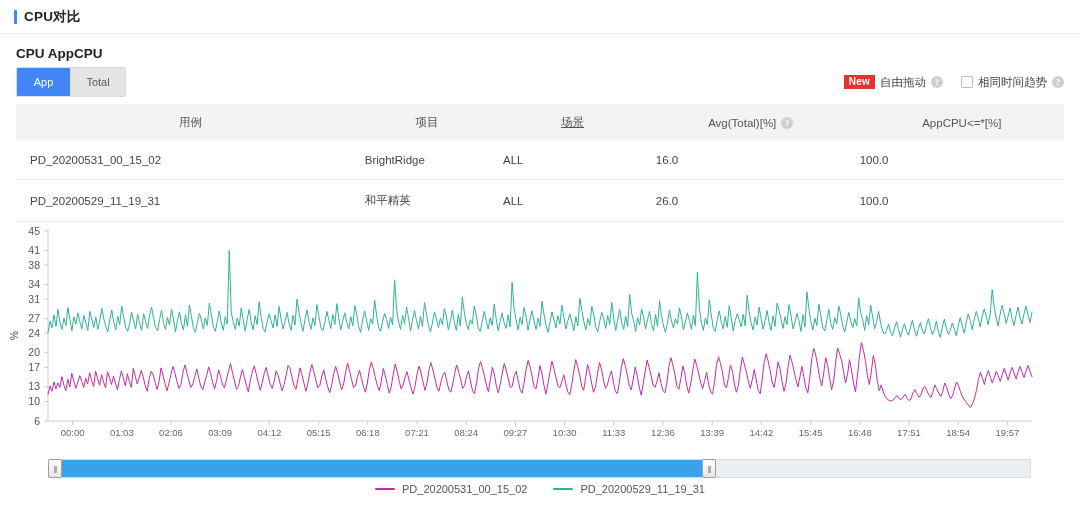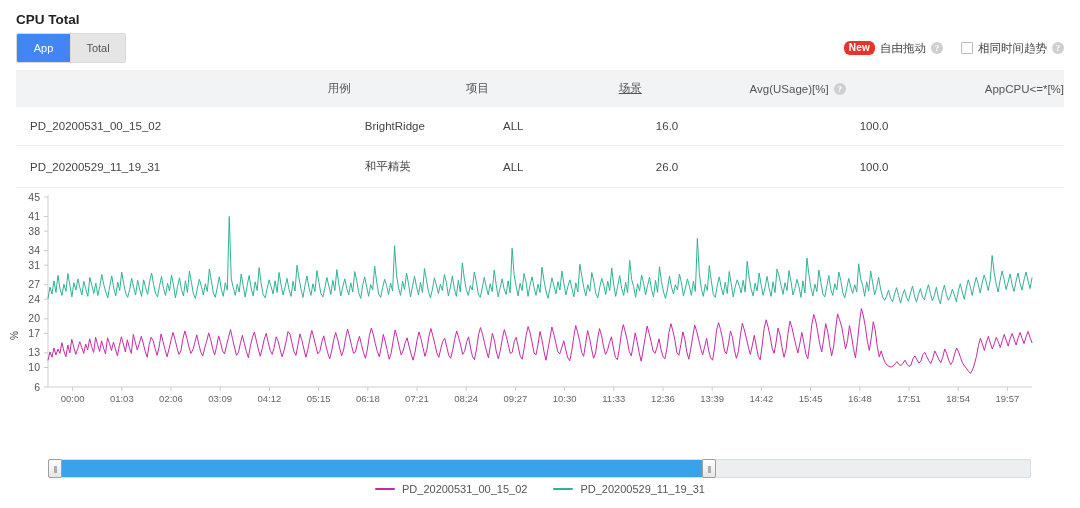--- a/index.html
+++ b/index.html
@@ -49,40 +49,40 @@
     font-size: 11px; color: #555; background: #e5e5e5; cursor: pointer;
     border-right: 1px solid #d9d9d9;
   }
   .seg-btn:last-child { border-right: none; }
   .seg-btn.active { background: #4285f4; color: #fff; }
 
   .toolbar-right { display: flex; align-items: center; gap: 18px; }
   .ctl { display: flex; align-items: center; gap: 5px; font-size: 11.5px; color: #444; }
   .badge-new {
     background: #e8322b; color: #fff; font-size: 10px; font-weight: bold;
-    padding: 1px 5px 2px 5px; border-radius: 6px; line-height: 1.1;
+    padding: 1px 5px 2px 5px; border-radius: 0; line-height: 1.1;
     letter-spacing: .2px;
   }
   .help-icon {
     display:inline-flex; align-items:center; justify-content:center;
     width: 12px; height: 12px; border-radius: 50%;
     background: #cfcfcf; color: #fff; font-size: 9px; font-weight: bold;
     font-family: "Liberation Serif", serif;
   }
   .checkbox {
     width: 12px; height: 12px; border: 1px solid #bdbdbd; background: #fff; border-radius: 1px;
     display:inline-block;
   }
 
   
   .table-wrap { margin-top: 10px; padding: 0 16px; }
   table.cmp { width: 100%; border-collapse: collapse; }
   table.cmp thead th {
     background: #f2f3f5; color: #555; font-size: 11.5px; font-weight: normal;
-    text-align: right; padding: 11px 0 11px 14px; border: none; white-space: nowrap;
+    text-align: center; padding: 11px 0 11px 14px; border: none; white-space: nowrap;
   }
   table.cmp tbody td {
     font-size: 11.5px; color: #444; padding: 13px 0 13px 14px;
     border-bottom: 1px solid #eeeeee; white-space: nowrap;
   }
   .col-case  { width: 230px; }
   .col-proj  { width: 95px; }
   .col-scene { width: 105px; text-decoration: underline; }
   .col-avg   { width: 140px; }
   .col-le    { width: 150px; }
@@ -126,23 +126,27 @@
     display: flex; align-items: center; justify-content: center; gap: 26px;
   }
   .legend-item { display: flex; align-items: center; gap: 7px; font-size: 11px; color: #555; }
   .legend-swatch { width: 20px; height: 2px; border-radius: 1px; display: inline-block; }
 </style>
 </head>
 <body>
 
 <div class="page">
 
+  <div class="panel-title-row">
+    <span class="accent-bar"></span>
+    <span class="panel-title">CPU对比</span>
+  </div>
 
   <div class="section-head">
-    <div class="section-title">CPU Total</div>
+    <div class="section-title">CPU AppCPU</div>
   </div>
 
   <div class="toolbar">
     <div class="seg">
       <div class="seg-btn active">App</div>
       <div class="seg-btn">Total</div>
     </div>
     <div class="toolbar-right">
       <div class="ctl">
         <span class="badge-new">New</span>
@@ -159,21 +163,21 @@
 
   <div class="table-wrap">
     <table class="cmp">
       <thead>
         <tr>
           <th class="col-case">用例</th>
           <th class="col-proj">项目</th>
           <th class="col-scene">场景</th>
           <th class="col-avg num">
             <span class="th-inline">
-              <span>Avg(USage)[%]</span>
+              <span>Avg(Total)[%]</span>
               <span class="help-icon">?</span>
             </span>
           </th>
           <th class="col-le num">AppCPU&lt;=*[%]</th>
         </tr>
       </thead>
       <tbody>
         <tr>
           <td>PD_20200531_00_15_02</td>
           <td>BrightRidge</td>

